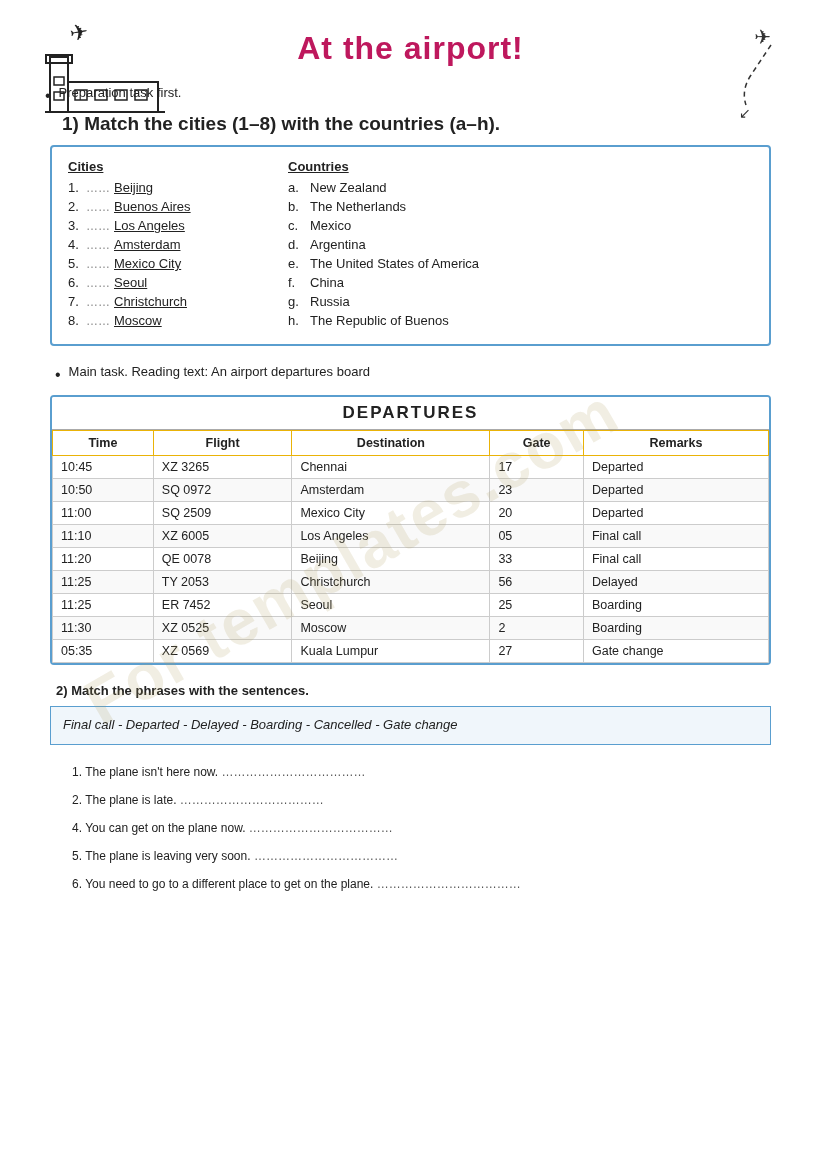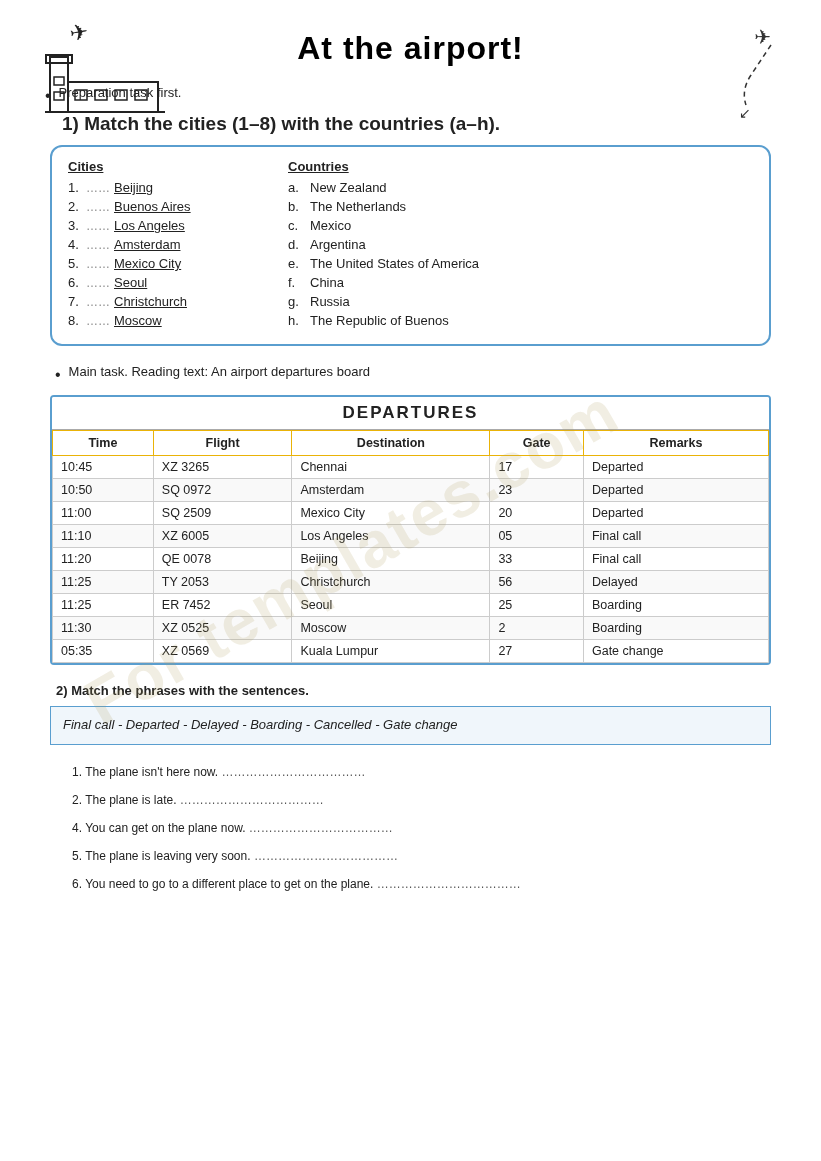--- a/index.html
+++ b/index.html
@@ -36,21 +36,21 @@
       margin-bottom: 2px;
       transform: rotate(-10deg);
       display: inline-block;
     }
     .building-svg {
       margin-top: 4px;
     }
     .title {
       font-size: 32px;
       font-weight: bold;
-      color: #000000;
+      color: #be185d;
       text-align: center;
       flex: 1;
       padding-top: 10px;
       letter-spacing: 1px;
     }
     .top-right-plane {
       position: absolute;
       right: 10px;
       top: 5px;
       font-size: 18px;
@@ -76,21 +76,21 @@
     .task-bold {
       font-weight: bold;
       font-size: 19px;
       margin-bottom: 10px;
       padding-left: 22px;
     }
 
     
     .match-box {
       border: 2px solid #5a9ecf;
-      border-radius: 12px;
+      border-radius: 4px;
       padding: 12px 16px;
       margin: 0 10px 18px 10px;
       display: flex;
       gap: 0;
     }
     .col-cities {
       flex: 0 0 220px;
     }
     .col-countries {
       flex: 1;

